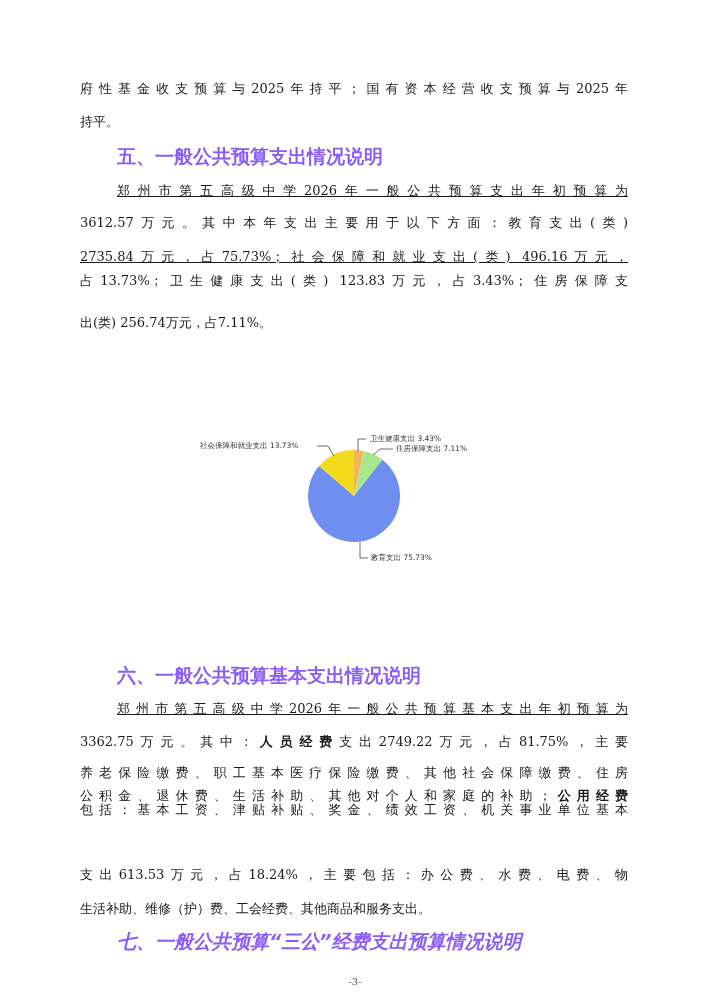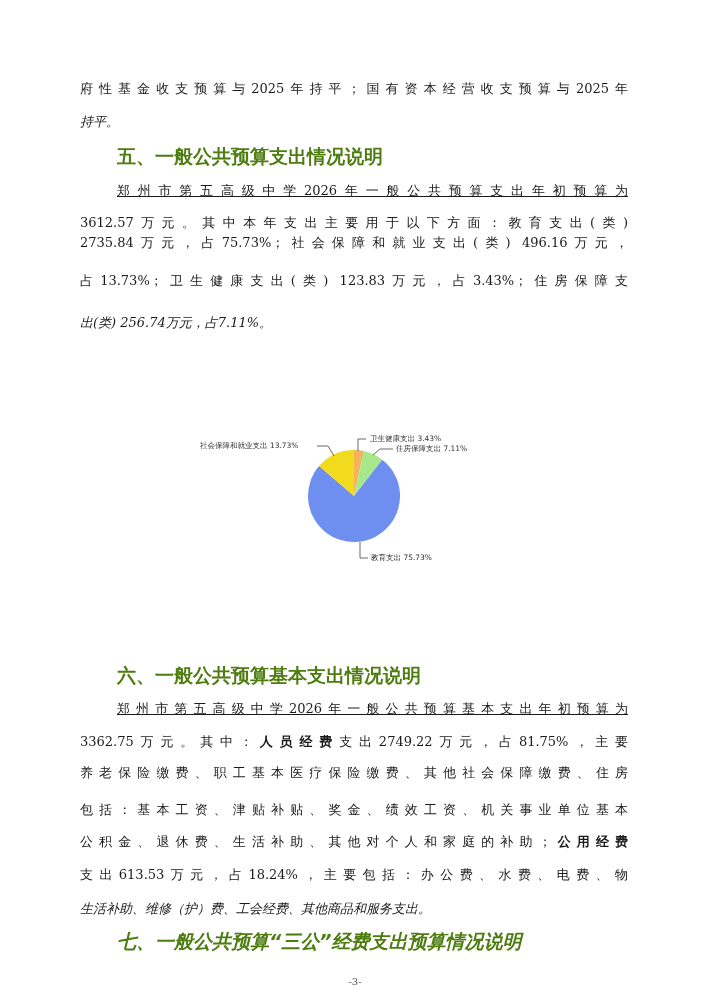--- a/index.html
+++ b/index.html
@@ -1,40 +1,40 @@
 <!DOCTYPE html>
 <html><head>
 <meta charset="utf-8">
 <style>
   html, body { margin: 0; padding: 0; background: #ffffff; }
   body { width: 706px; height: 1000px; position: relative; overflow: hidden;
          font-family: "DejaVu Serif", "Liberation Serif", serif; color: #1a1a1a; }
   .line { position: absolute; left: 80px; width: 548px; height: 33px; line-height: 33px;
           font-size: 13px; white-space: nowrap; text-align: justify; text-align-last: justify; }
-  .line.last { text-align-last: left; font-style: italic; }
+  .line.last { text-align-last: left; }
   .line.indent { left: 117px; width: 511px; text-decoration: underline; }
   .heading { position: absolute; left: 117px; height: 33px; line-height: 33px; font-size: 19px;
              font-family: "DejaVu Sans", "Liberation Sans", sans-serif; font-weight: bold;
-             white-space: nowrap; color: #4d7c0f; }
+             white-space: nowrap; color: #8b5cf6; }
   .b { font-family: "DejaVu Sans", "Liberation Sans", sans-serif; font-weight: bold; }
   .chart { position: absolute; left: 190px; top: 420px; width: 320px; height: 150px; }
   .chart text { font-family: "DejaVu Sans", "Liberation Sans", sans-serif; font-size: 7.5px; fill: #333; }
   .pagenum { position: absolute; left: 343px; top: 976px; width: 24px; text-align: center;
              font-size: 10px; color: #555; font-family: "DejaVu Serif", serif; }
 </style>
 </head>
 <body>
 
 <div class="line" style="top:72px;">府性基金收支预算与2025年持平；国有资本经营收支预算与2025年</div>
 <div class="line last" style="top:105px;">持平。</div>
 
 <div class="heading" style="top:140px;">五、一般公共预算支出情况说明</div>
 <div class="line indent" style="top:174px;">郑州市第五高级中学2026年一般公共预算支出年初预算为</div>
 <div class="line" style="top:206px;">3612.57万元。其中本年支出主要用于以下方面：教育支出(类)</div>
-<div class="line" style="top:226px;">2735.84万元，占75.73%；社会保障和就业支出(类) 496.16万元，</div>
+<div class="line" style="top:240px;text-decoration:underline;">2735.84万元，占75.73%；社会保障和就业支出(类) 496.16万元，</div>
 <div class="line" style="top:264px;">占13.73%；卫生健康支出(类) 123.83万元，占3.43%；住房保障支</div>
 <div class="line last" style="top:306px;">出(类) 256.74万元，占7.11%。</div>
 
 <div class="chart">
   <svg width="320" height="150" viewBox="0 0 320 150">
 
     <path d="M164,76 L164,30 A46,46 0 0,1 173.84,31.06 Z" fill="#F5B45C"></path>
 
     <path d="M164,76 L173.84,31.06 A46,46 0 0,1 192.30,39.74 Z" fill="#A8E88C"></path>
 
@@ -54,21 +54,21 @@
   </svg>
 </div>
 
 <div class="heading" style="top:659px;">六、一般公共预算基本支出情况说明</div>
 <div class="line indent" style="top:692px;">郑州市第五高级中学2026年一般公共预算基本支出年初预算为</div>
 <div class="line" style="top:725px;">
   <span>3362.75万元。其中：</span><span class="b">人员经费</span><span>支出2749.22万元，占81.75%，主要</span>
 </div>
 <div class="line" style="top:793px;">包括：基本工资、津贴补贴、奖金、绩效工资、机关事业单位基本</div>
 <div class="line" style="top:756px;">养老保险缴费、职工基本医疗保险缴费、其他社会保障缴费、住房</div>
-<div class="line" style="top:825px;">
+<div class="line" style="top:779px;">
   <span>公积金、退休费、生活补助、其他对个人和家庭的补助；</span><span class="b">公用经费</span>
 </div>
 <div class="line" style="top:858px;">支出613.53万元，占18.24%，主要包括：办公费、水费、电费、物</div>
 <div class="line last" style="top:892px;">生活补助、维修（护）费、工会经费、其他商品和服务支出。</div>
 
 <div class="heading" style="top:925px;font-style:italic;">七、一般公共预算“三公”经费支出预算情况说明</div>
 
 <div class="pagenum">-3-</div>
 
 </body></html>

